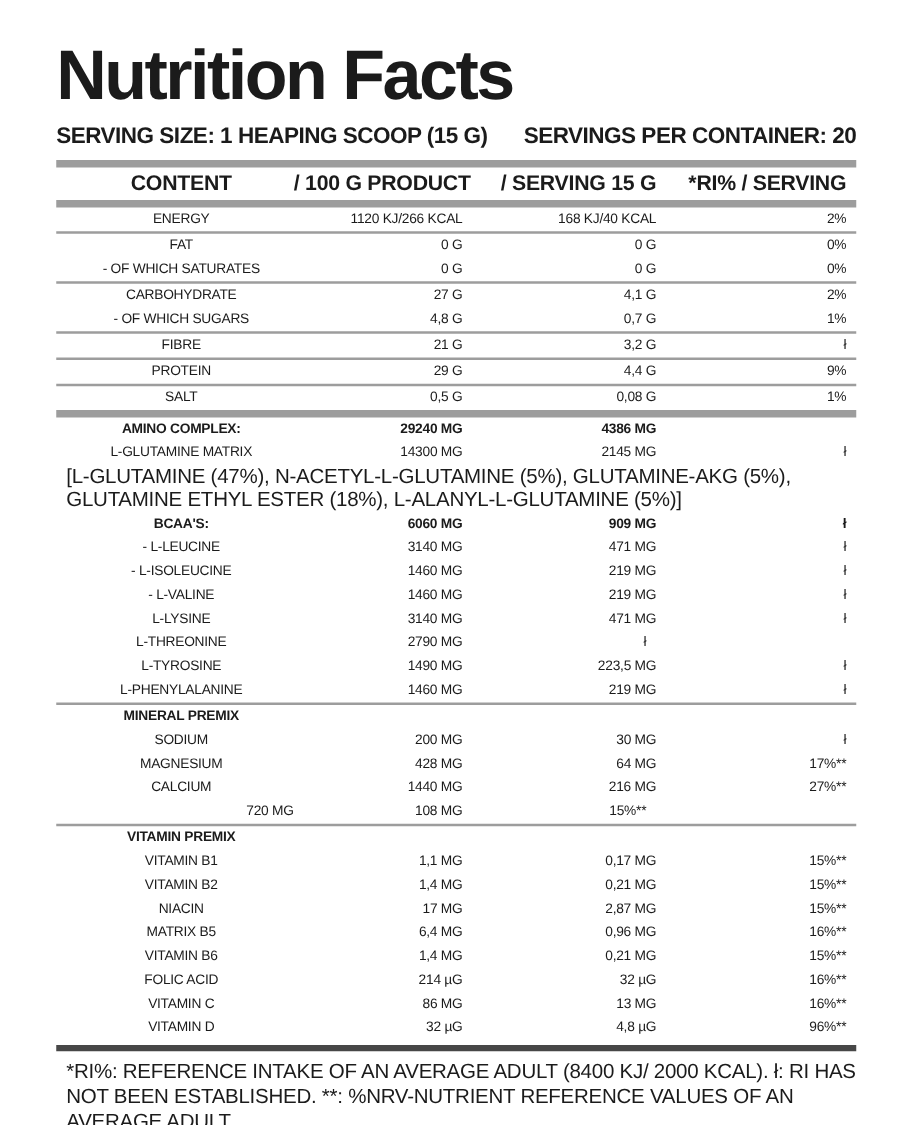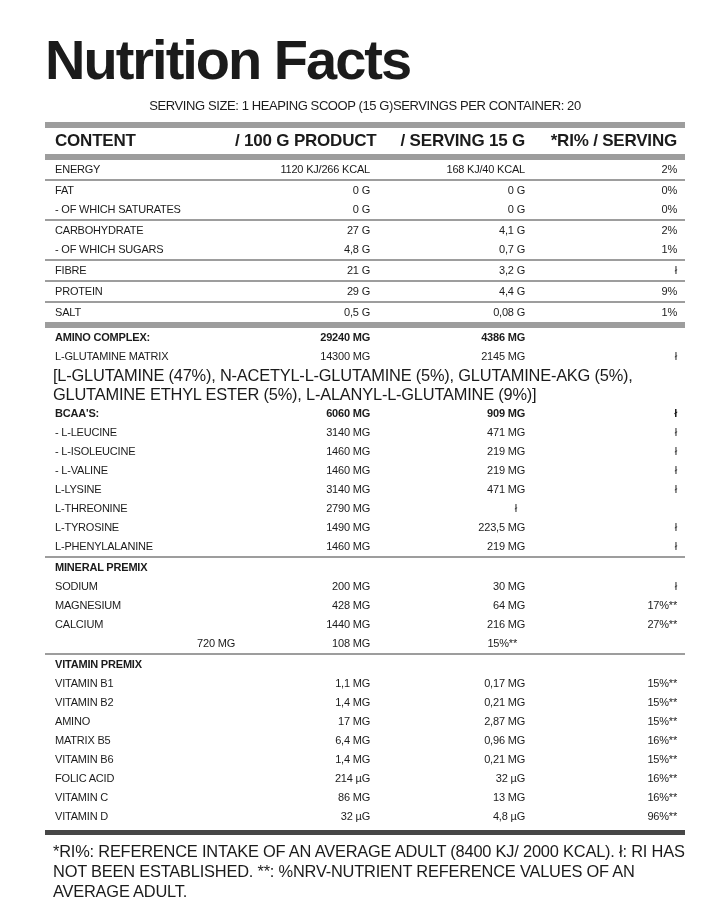--- a/index.html
+++ b/index.html
@@ -15,23 +15,23 @@
   }
   .title{
     font-size:56px;
     font-weight:700;
     line-height:1.0;
     letter-spacing:-2px;
     margin:2px 0 10px 0;
   }
   .serving-line{
     display:flex;
-    justify-content:center;
-    font-weight:400;
-    font-size:13px;
+    justify-content:space-between;
+    font-weight:700;
+    font-size:18px;
     letter-spacing:-0.4px;
     margin-bottom:9px;
     white-space:nowrap;
   }
   .bar{height:6px;background:#9d9d9d;}
   .line{height:2px;background:#9d9d9d;}
   .darkbar{height:5px;background:#474747;margin:4px 0 6px 0;}
   .row{
     display:grid;
     grid-template-columns:190px 135px 155px 160px;
@@ -40,21 +40,21 @@
     font-size:11px;
     letter-spacing:-0.2px;
     white-space:nowrap;
   }
   .row.head{
     font-weight:700;
     font-size:17px;
     height:26px;
     line-height:26px;
   }
-  .row .c1{text-align:left;padding-left:10px;}
+  .row .c1{text-align:center;padding-left:10px;}
   .row .c2,.row .c3,.row .c4{text-align:right;}
   .row .c4{padding-right:8px;}
   .row.bold{font-weight:700;}
   .note{
     font-size:16.4px;
     line-height:19px;
     letter-spacing:-0.2px;
     padding-left:8px;
   }
   .footnote{
@@ -148,21 +148,21 @@
         <span class="c2">29240 MG</span>
         <span class="c3">4386 MG</span>
         <span class="c4"></span>
       </div>
       <div class="row">
         <span class="c1">L-GLUTAMINE MATRIX</span>
         <span class="c2">14300 MG</span>
         <span class="c3">2145 MG</span>
         <span class="c4">ł</span>
       </div>
-      <div class="note">[L-GLUTAMINE (47%), N-ACETYL-L-GLUTAMINE (5%), GLUTAMINE-AKG (5%), GLUTAMINE ETHYL ESTER (5%), L-ALANYL-L-GLUTAMINE (9%)]</div>
+      <div class="note">[L-GLUTAMINE (47%), N-ACETYL-L-GLUTAMINE (5%), GLUTAMINE-AKG (5%), GLUTAMINE ETHYL ESTER (18%), L-ALANYL-L-GLUTAMINE (5%)]</div>
       <div class="row bold">
         <span class="c1">BCAA'S:</span>
         <span class="c2">6060 MG</span>
         <span class="c3">909 MG</span>
         <span class="c4">ł</span>
       </div>
       <div class="row">
         <span class="c1">- L-LEUCINE</span>
         <span class="c2">3140 MG</span>
         <span class="c3">471 MG</span>
@@ -246,21 +246,21 @@
         <span class="c3">0,17 MG</span>
         <span class="c4">15%**</span>
       </div>
       <div class="row">
         <span class="c1">VITAMIN B2</span>
         <span class="c2">1,4 MG</span>
         <span class="c3">0,21 MG</span>
         <span class="c4">15%**</span>
       </div>
       <div class="row">
-        <span class="c1">AMINO</span>
+        <span class="c1">NIACIN</span>
         <span class="c2">17 MG</span>
         <span class="c3">2,87 MG</span>
         <span class="c4">15%**</span>
       </div>
       <div class="row">
         <span class="c1">MATRIX B5</span>
         <span class="c2">6,4 MG</span>
         <span class="c3">0,96 MG</span>
         <span class="c4">16%**</span>
       </div>

